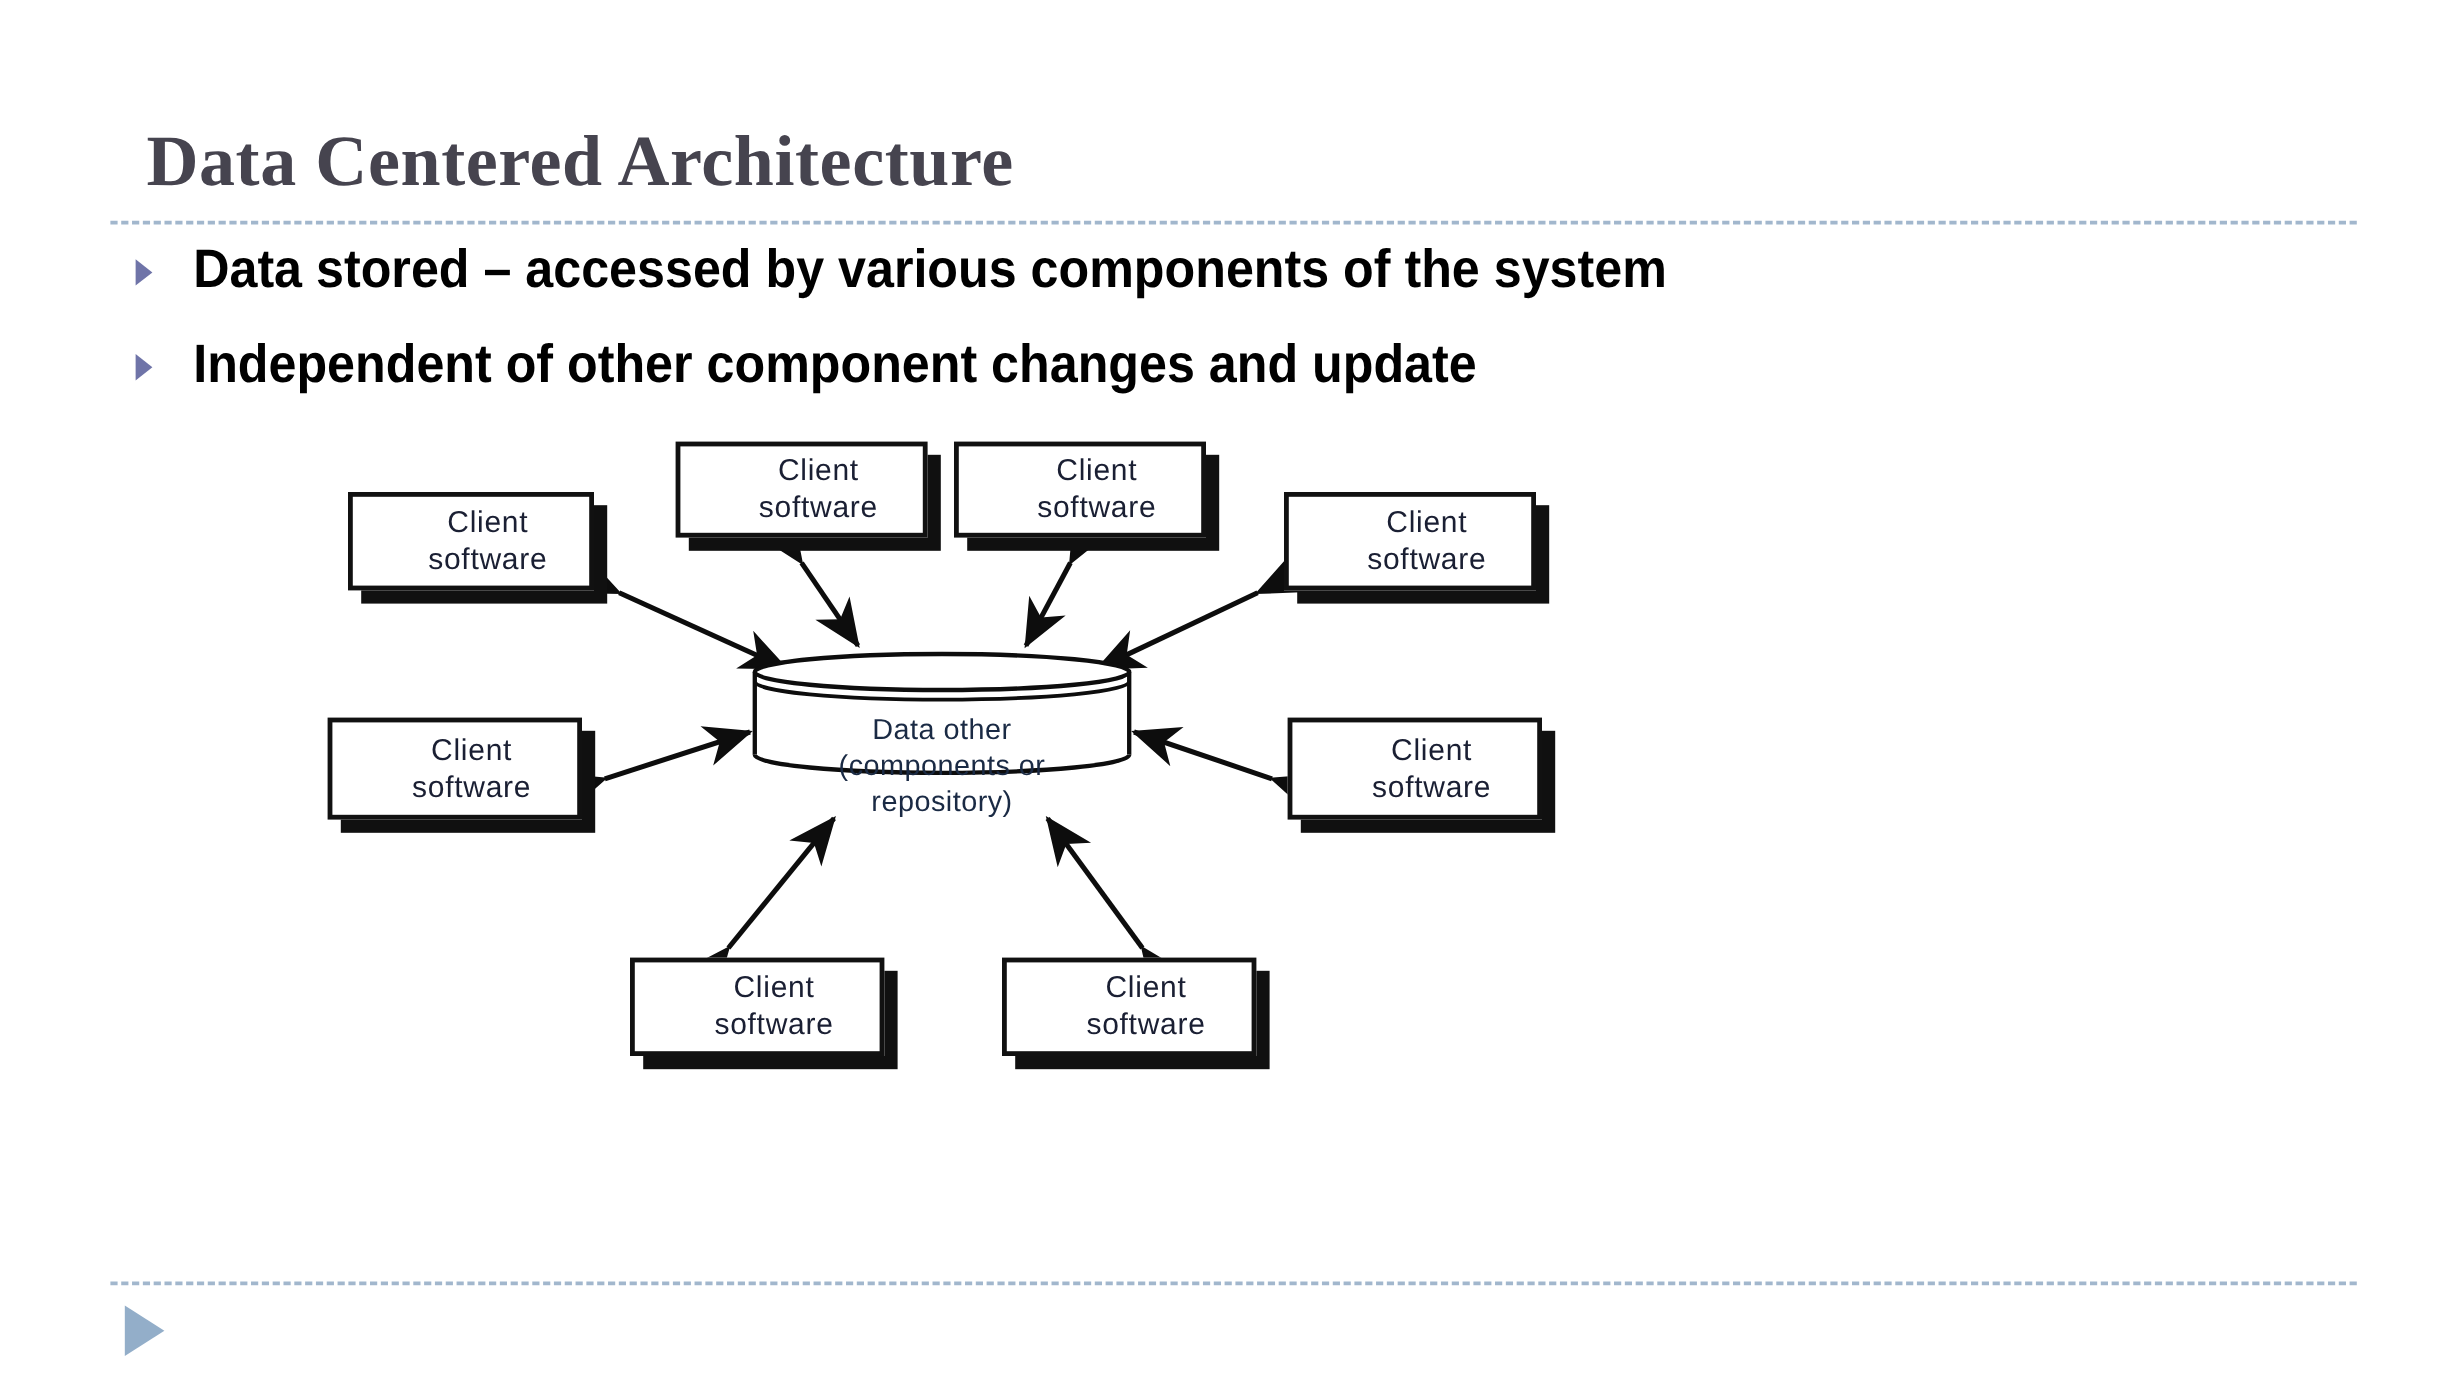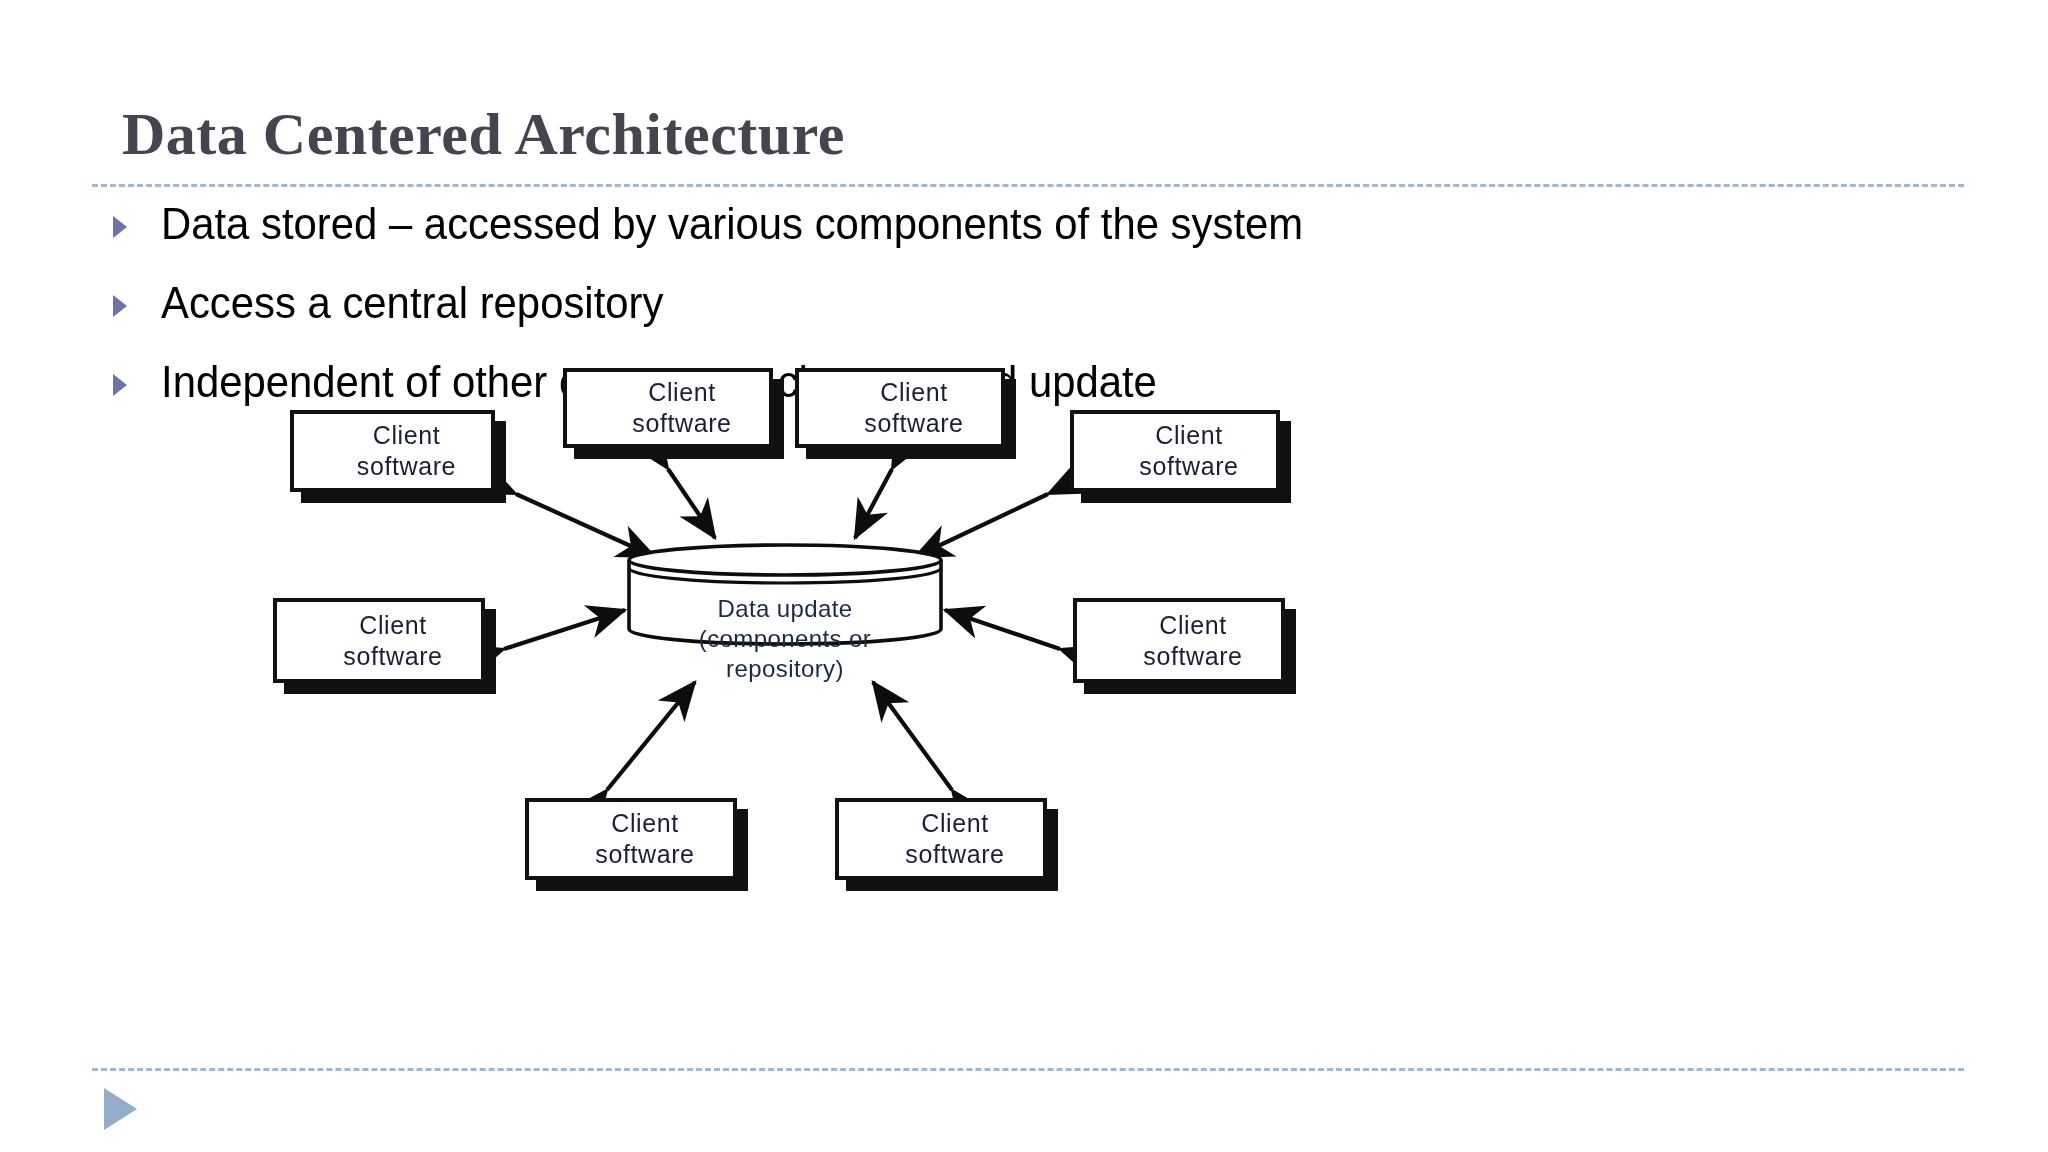--- a/index.html
+++ b/index.html
@@ -56,20 +56,21 @@
   .bullets {
     position: absolute;
     left: 112px;
     top: 196px;
     width: 1600px;
   }
   .bullet-row {
     display: flex;
     align-items: flex-start;
     height: 79px;
+    font-weight: bold;
   }
   .bullet-marker {
     flex: 0 0 auto;
     width: 16px;
     height: 22px;
     margin-top: 20px;
     position: relative;
   }
   .bullet-marker::before {
     content: "";
@@ -182,24 +183,20 @@
 
   <div class="rule rule-top"></div>
 
   <div class="bullets">
 
     <div class="bullet-row">
       <span class="bullet-marker"></span>
       <span class="bullet-text">Data stored – accessed by various components of the system</span>
     </div>
 
-    <div class="bullet-row">
-      <span class="bullet-marker"></span>
-      <span class="bullet-text">Access a central repository</span>
-    </div>
 
     <div class="bullet-row">
       <span class="bullet-marker"></span>
       <span class="bullet-text">Independent of other component changes and update</span>
     </div>
 
   </div>
 
   <div class="diagram">
     <div class="diagram-canvas">
@@ -272,21 +269,21 @@
 
       <div class="datastore" style="left:470px; top:122px; width:320px; height:105px;">
         <svg class="ds-svg" width="320" height="105" viewBox="0 0 320 105">
           <path d="M4,18 L4,87" stroke="#0d0d0d" stroke-width="3.6" fill="none"></path>
           <path d="M316,18 L316,87" stroke="#0d0d0d" stroke-width="3.6" fill="none"></path>
           <ellipse cx="160" cy="18" rx="156" ry="15" fill="#ffffff" stroke="#0d0d0d" stroke-width="3.6"></ellipse>
           <path d="M4,87 A156,15 0 0 0 316,87" fill="#ffffff" stroke="#0d0d0d" stroke-width="3.6"></path>
           <path d="M4,26 A156,15 0 0 0 316,26" fill="none" stroke="#0d0d0d" stroke-width="3.2"></path>
         </svg>
         <div class="ds-label">
-          <div>Data update</div>
+          <div>Data other</div>
           <div>(components or</div>
           <div>repository)</div>
         </div>
       </div>
 
     </div>
   </div>
 
   <div class="rule rule-bottom"></div>
 

